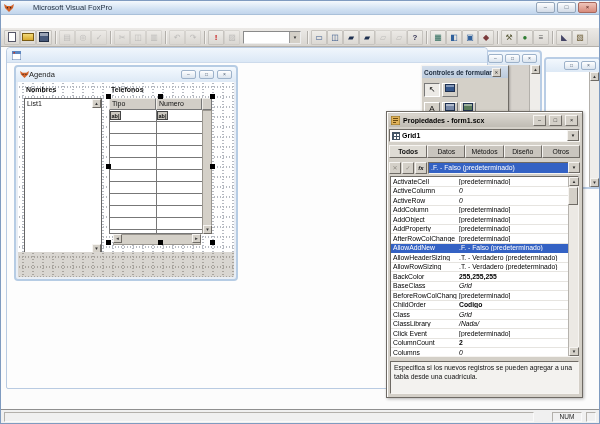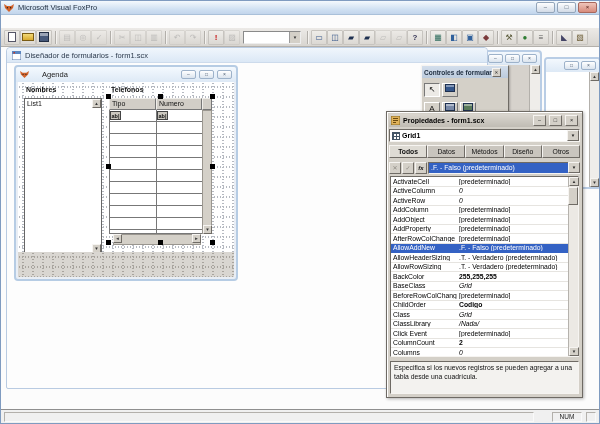--- a/index.html
+++ b/index.html
@@ -1,21 +1,21 @@
 <!DOCTYPE html>
 <html><head>
 <meta charset="utf-8">
 <style>
 *{margin:0;padding:0;box-sizing:border-box;}
 body{width:600px;height:424px;overflow:hidden;}
 #app{position:relative;width:600px;height:424px;background:#fcfcfc;font-family:"Liberation Sans",sans-serif;overflow:hidden;border:1px solid #7f9bc0;}
 
 
 .titlebar{position:absolute;left:0;top:0;width:100%;height:14px;background:linear-gradient(#f4f9fd,#cfe0f2 65%,#c2d5eb);border-bottom:1px solid #a9c0d9;display:flex;align-items:center;padding:0 3px;z-index:50;}
-.titlebar .t{font-size:7.5px;color:#1d2c3e;margin-left:4px;}
+.titlebar .t{font-size:7.5px;color:#1d2c3e;margin-left:19px;}
 .winbtns{position:absolute;right:2px;top:1px;display:flex;gap:2px;}
 .wbtn{width:19px;height:11px;border:1px solid #93a5ba;border-radius:2px;background:linear-gradient(#fefefe,#d2dbe7);font-size:6px;line-height:9px;text-align:center;color:#3c4c60;}
 .wbtn.close{background:linear-gradient(#efc5ba,#d78b7c);border-color:#a8675c;color:#4a1812;}
 
 
 .menubar{position:absolute;left:0;top:14px;width:100%;height:13px;background:#f4f6f9;border-bottom:1px solid #d8dbdf;display:flex;align-items:center;padding-left:6px;gap:11px;z-index:50;}
 .menu-item{font-size:7.5px;color:#1a1a1a;white-space:nowrap;}
 
 
 .toolbar{position:absolute;left:0;top:27px;width:100%;height:19px;background:linear-gradient(#eceae7,#d8d5d0);border-bottom:1px solid #b3b0ab;display:flex;align-items:center;padding-left:3px;z-index:50;}
@@ -40,21 +40,21 @@
 .abtn{width:15px;height:9px;border:1px solid #9db2ca;border-radius:2px;background:linear-gradient(#fff,#dbe4ee);font-size:5px;line-height:7px;text-align:center;color:#4a5a70;flex-shrink:0;}
 .vscroll-strip{position:absolute;right:0;top:13px;bottom:0;width:11px;background:#efedea;border-left:1px solid #b3b0ab;}
 
 
 .designer{position:absolute;left:5px;top:46px;width:482px;height:342px;background:#fdfdfd;border:1px solid #b9cbe2;border-radius:4px 4px 2px 2px;z-index:10;}
 .designer-tb{height:15px;background:linear-gradient(#f0f6fc,#dbe8f6);border-bottom:1px solid #cddbec;border-radius:4px 4px 0 0;display:flex;align-items:center;padding:0 5px;gap:4px;}
 .designer-tb .t{font-size:7.5px;color:#2c3a4c;}
 
 
 .agenda{position:absolute;left:7px;top:17px;width:224px;height:216px;border:2px solid #b6cce4;border-radius:4px;background:#e9eef5;}
-.agenda-tb{height:15px;display:flex;align-items:center;gap:13px;padding:0 4px;font-size:7.5px;color:#222;background:linear-gradient(#f4f9fe,#dde9f6);border-radius:3px 3px 0 0;}
+.agenda-tb{height:15px;display:flex;align-items:center;gap:0;padding:0 4px;font-size:7.5px;color:#222;background:linear-gradient(#f4f9fe,#dde9f6);border-radius:3px 3px 0 0;}
 .agenda-btns{margin-left:auto;display:flex;gap:3px;}
 .form-body{position:absolute;left:2px;top:15px;right:2px;bottom:2px;background:#fff;overflow:hidden;}
 .dots{background-image:radial-gradient(circle,#b5b9c1 .6px,transparent .9px),radial-gradient(circle,#b5b9c1 .6px,transparent .9px);background-size:3px 10px,10px 3px;}
 .form-outside{position:absolute;left:0;top:170px;right:0;bottom:0;background:#d9d6d1;background-image:radial-gradient(circle,#a8a49e .6px,transparent .9px),radial-gradient(circle,#a8a49e .6px,transparent .9px);background-size:3px 10px,10px 3px;}
 .lbl{position:absolute;font-size:7px;font-weight:bold;color:#111;}
 
 .listbox{position:absolute;left:6px;top:16px;width:78px;height:156px;background:#fff;border:1px solid #666;}
 .listbox .txt{font-size:7px;padding:1px 2px;color:#111;}
 
 .vgrid{position:absolute;left:91px;top:16px;width:103px;height:136px;}
@@ -255,21 +255,20 @@
     </div>
   </div>
 
   <div class="designer">
     <div class="designer-tb">
       <svg width="9" height="9" viewBox="0 0 9 9">
           <rect x="0" y="0" width="9" height="9" fill="#fff" stroke="#5577aa" stroke-width="1"></rect>
           <rect x="0" y="0" width="9" height="3" fill="#5c86c0"></rect>
           <rect x="1.5" y="1" width="1.5" height="1.5" fill="#c0392b"></rect>
         </svg>
-      <span class="t">Diseñador de formularios - form1.scx</span>
     </div>
 
     <div class="agenda">
       <div class="agenda-tb">
         <svg width="9" height="9" viewBox="0 0 10 10">
             <polygon points="0,1 3,3 7,3 10,1 9,5 5,9 1,5" fill="#d2622a"></polygon>
             <circle cx="3.4" cy="4.8" r=".7" fill="#222"></circle>
             <circle cx="6.6" cy="4.8" r=".7" fill="#222"></circle>
           </svg>
         <span>Agenda</span>

